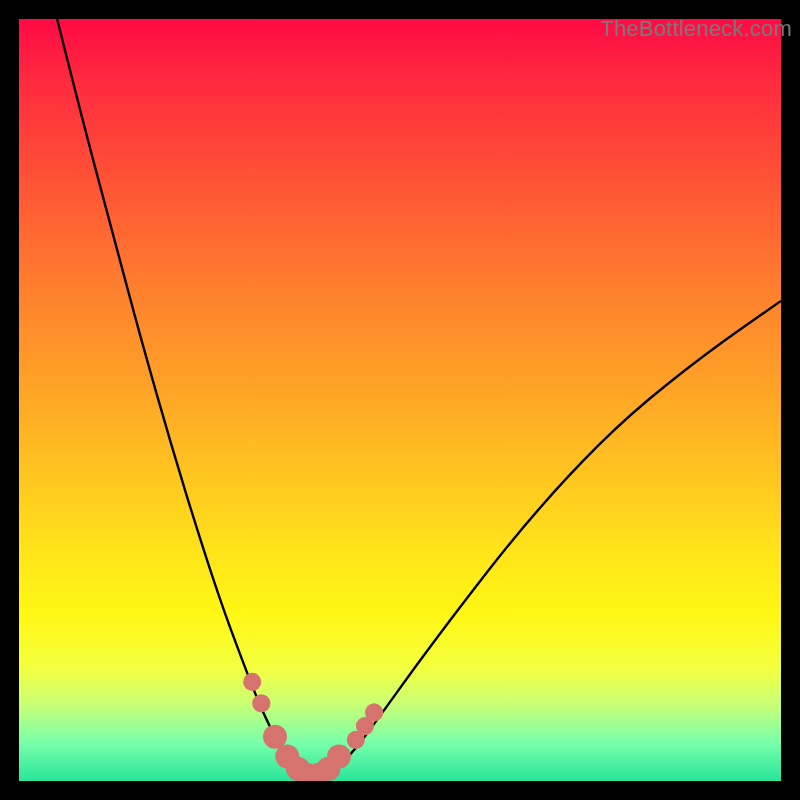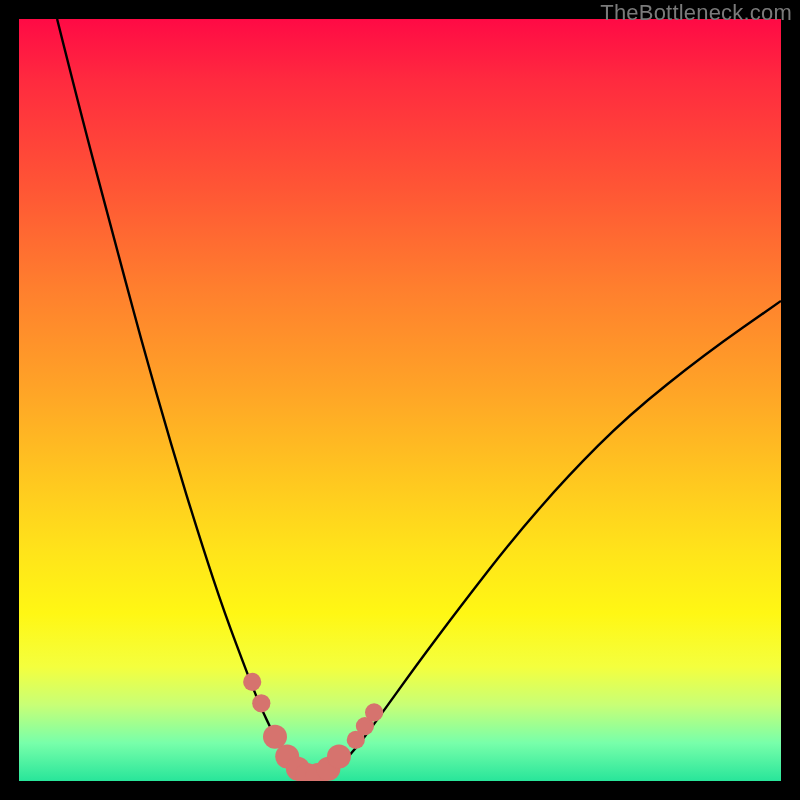--- a/index.html
+++ b/index.html
@@ -27,21 +27,21 @@
       #ffe41a 70%,
       #fff714 78%,
       #f4ff3e 85%,
       #c8ff76 90%,
       #78ffaa 95%,
       #28e59a 100%
     );
   }
   .watermark {
     position: absolute;
-    top: 0;
+    top: 16px;
     right: 8px;
     color: #7a7a7a;
     font-size: 22px;
     letter-spacing: 0.2px;
     font-weight: 500;
     user-select: none;
   }
   svg.curve {
     position: absolute;
     left: 0;

